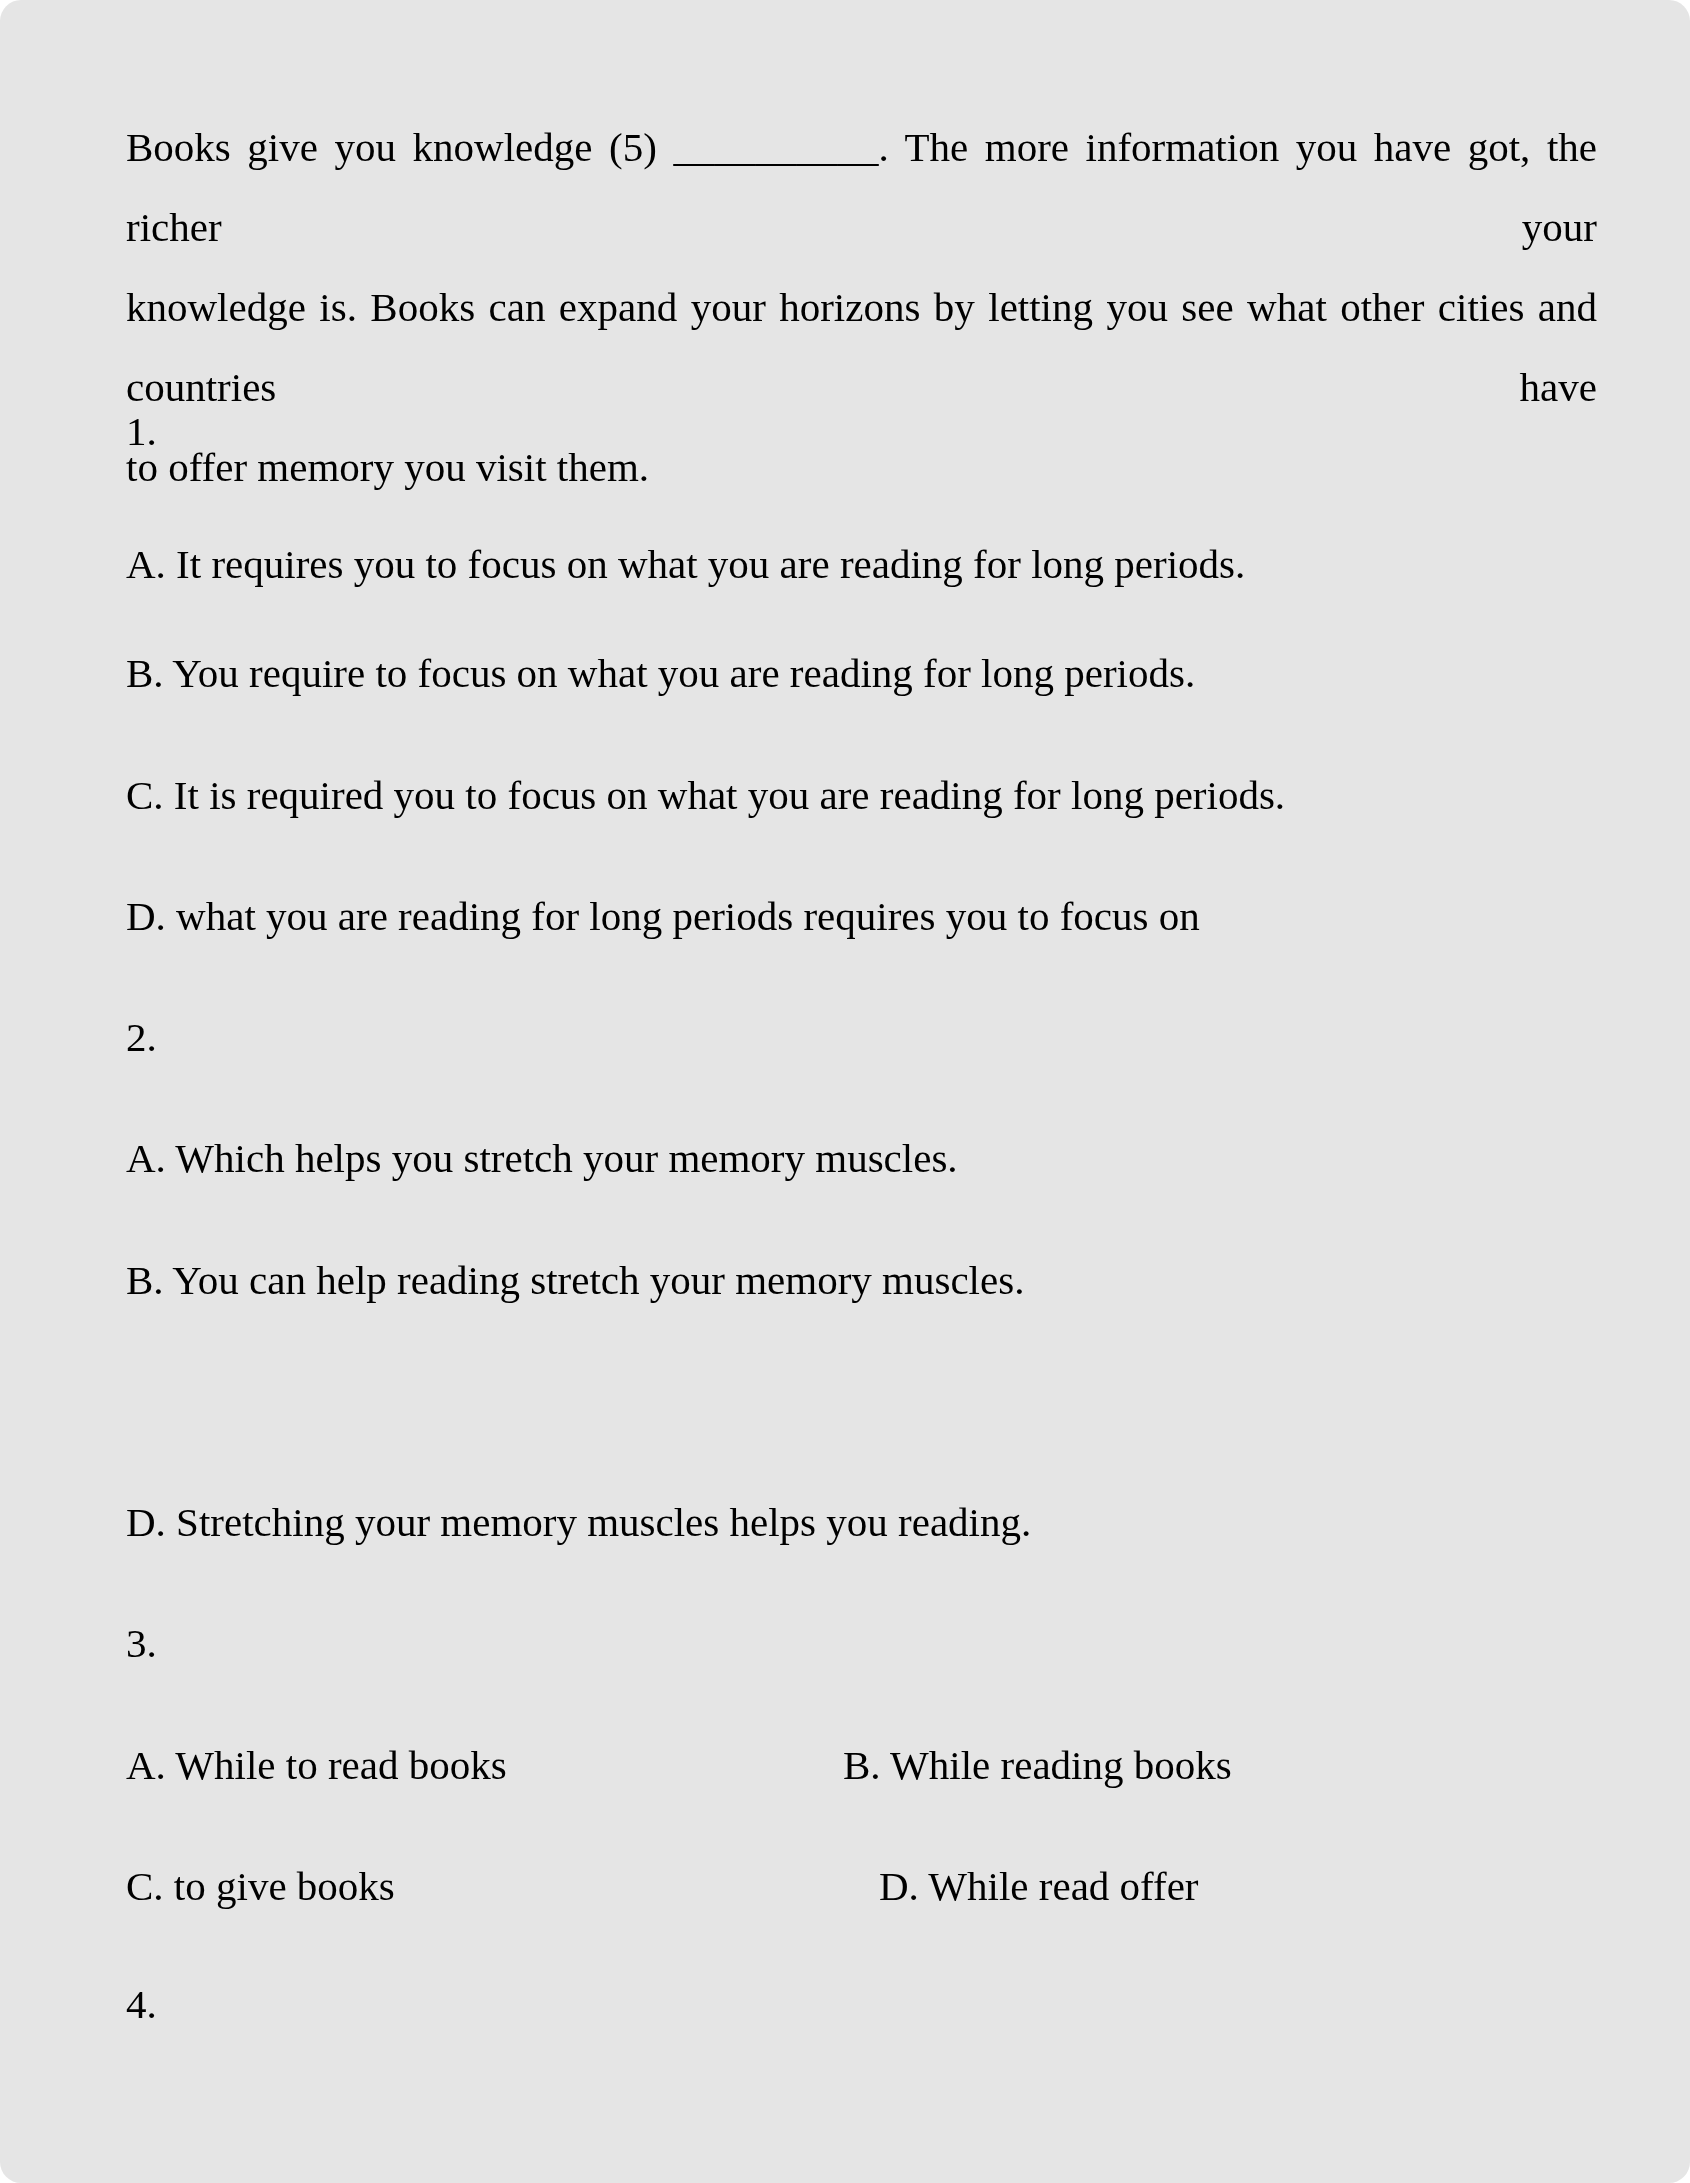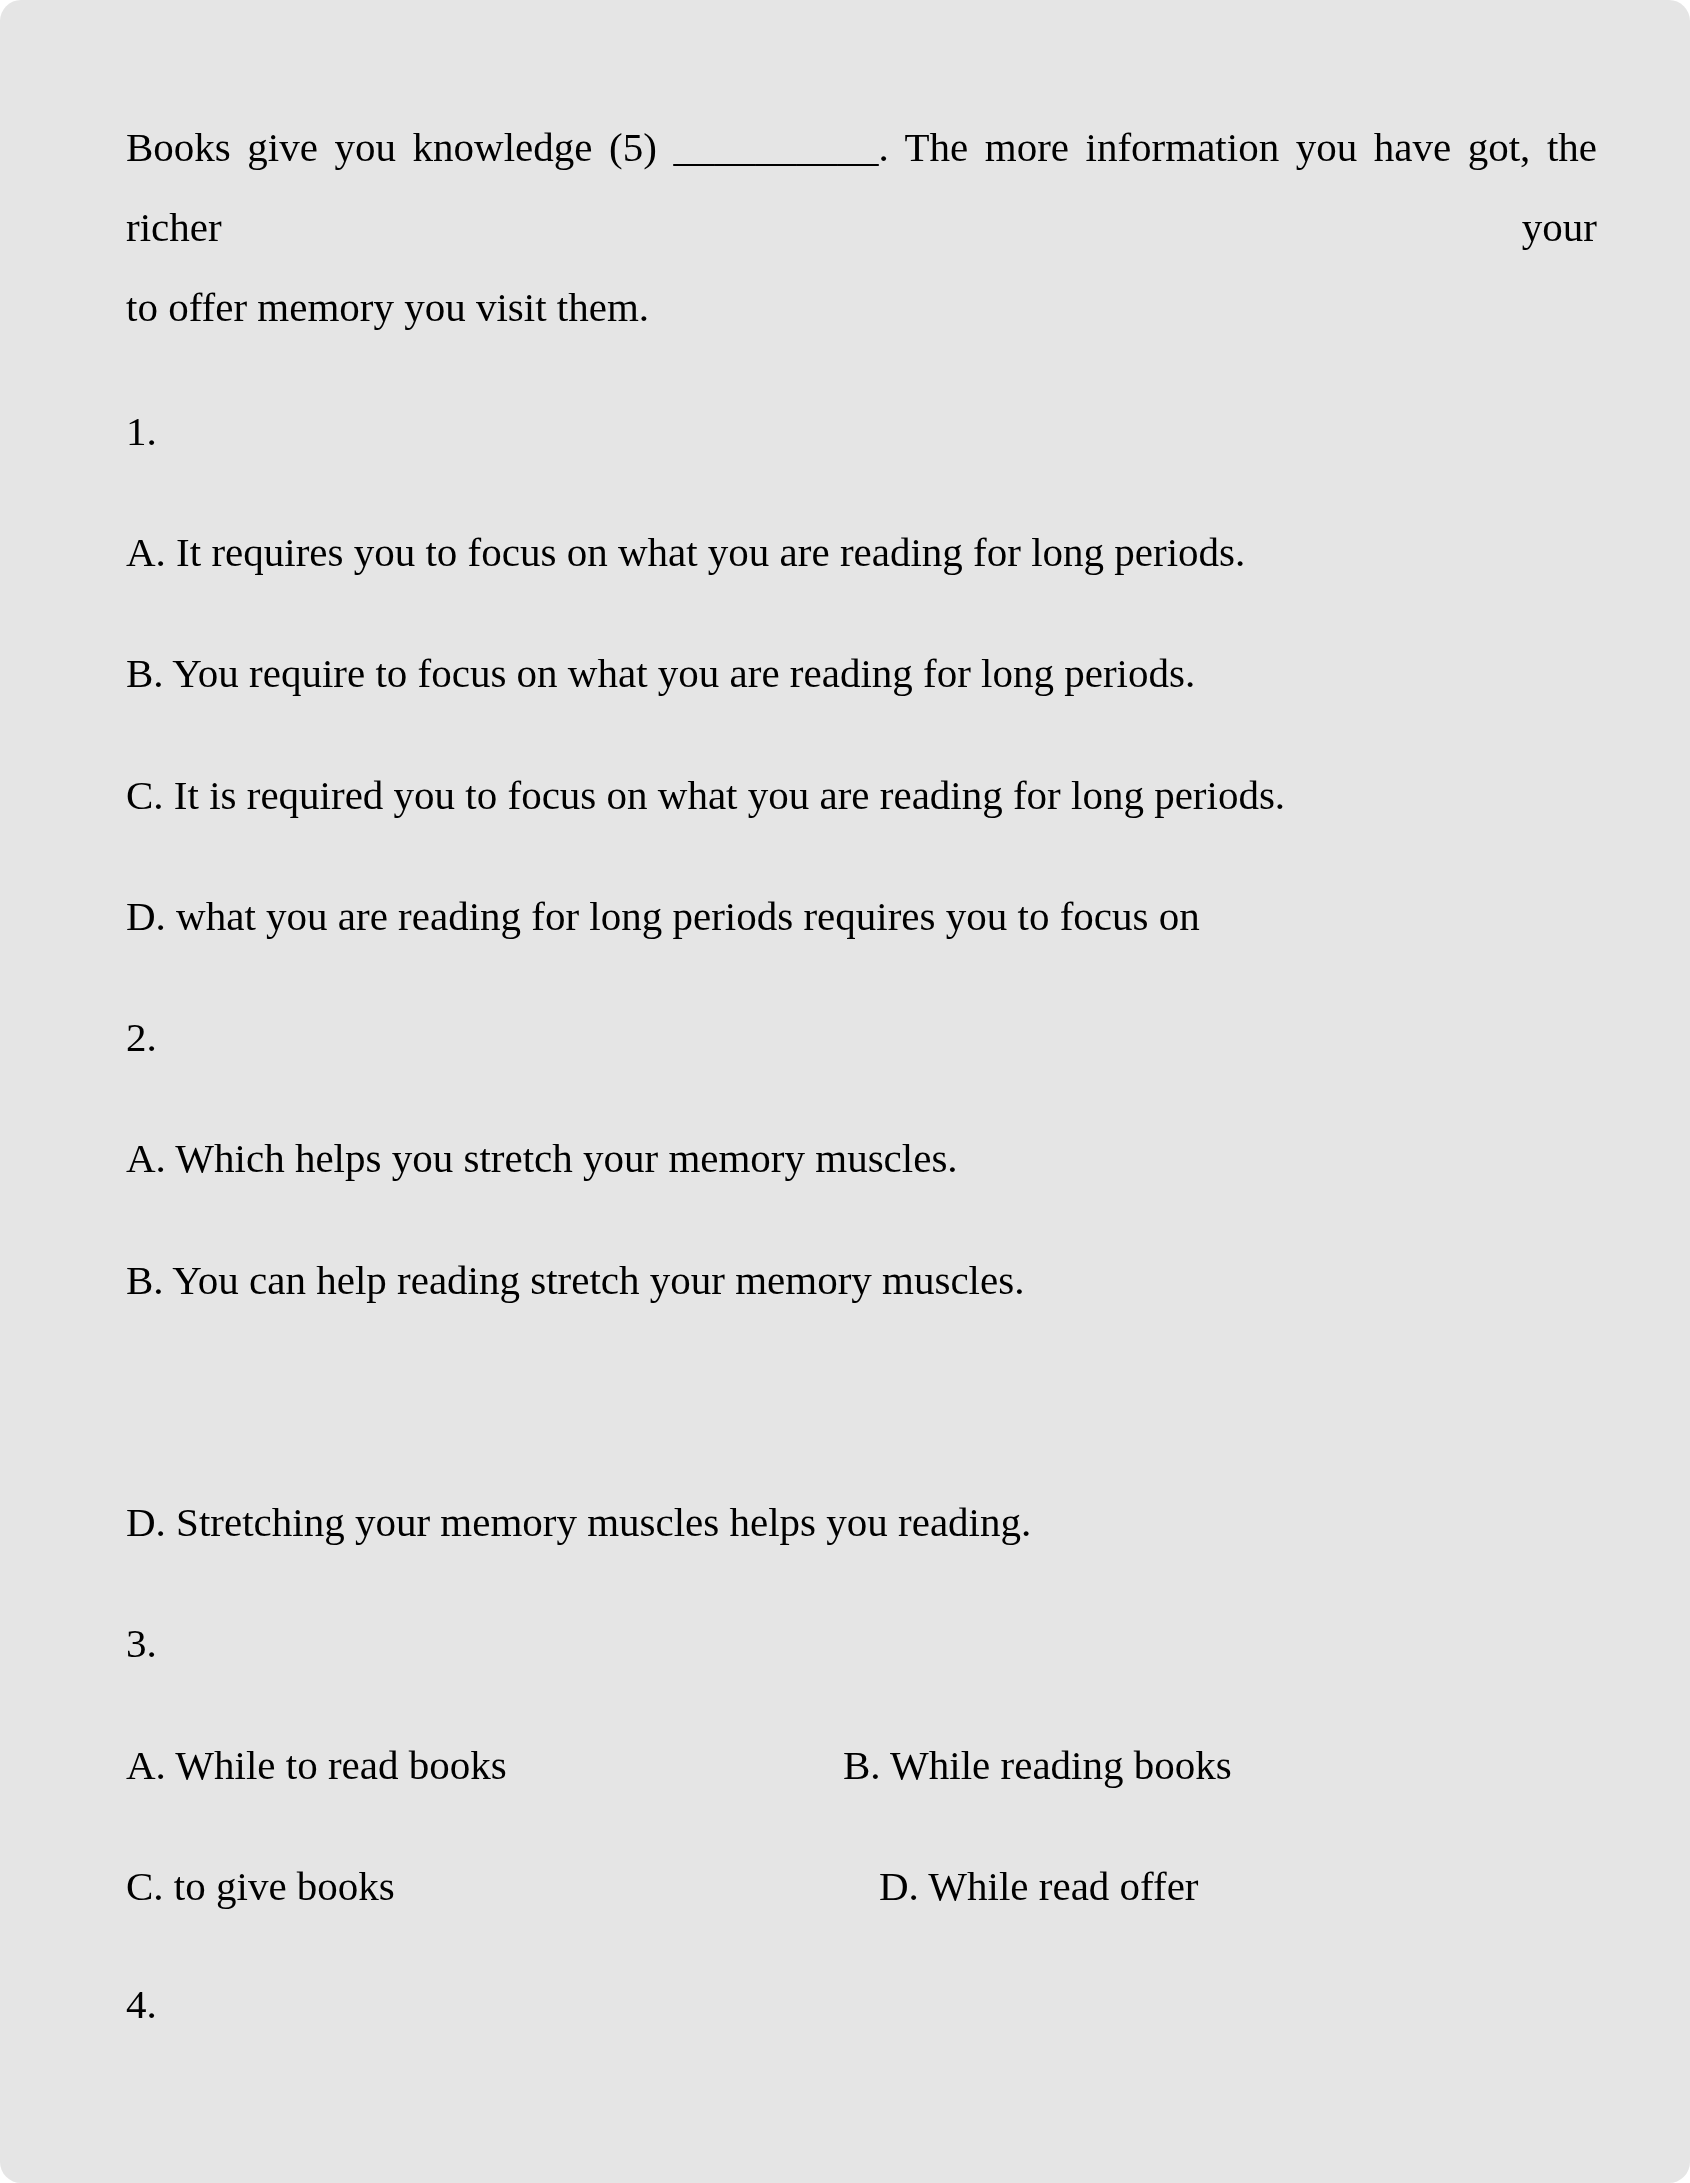--- a/index.html
+++ b/index.html
@@ -44,25 +44,26 @@
     top: 0;
   }
 </style>
 </head>
 <body>
 
 <div class="page">
 
   <div class="para">
     <div class="para-line justify">Books give you knowledge (5) __________. The more information you have got, the richer your</div>
+    <div class="para-line justify">knowledge is. Books can expand your horizons by letting you see what other cities and countries have</div>
     <div class="para-line">to offer memory you visit them.</div>
   </div>
 
   <div class="abs-line" style="top:411px">1.</div>
-  <div class="abs-line" style="top:532px">A. It requires you to focus on what you are reading for long periods.</div>
+  <div class="abs-line" style="top:544px">A. It requires you to focus on what you are reading for long periods.</div>
   <div class="abs-line" style="top:653px">B. You require to focus on what you are reading for long periods.</div>
   <div class="abs-line" style="top:775px">C. It is required you to focus on what you are reading for long periods.</div>
   <div class="abs-line" style="top:896px">D. what you are reading for long periods requires you to focus on</div>
 
   <div class="abs-line" style="top:1017px">2.</div>
   <div class="abs-line" style="top:1138px">A. Which helps you stretch your memory muscles.</div>
   <div class="abs-line" style="top:1260px">B. You can help reading stretch your memory muscles.</div>
   <div class="abs-line" style="top:1502px">D. Stretching your memory muscles helps you reading.</div>
 
   <div class="abs-line" style="top:1623px">3.</div>

